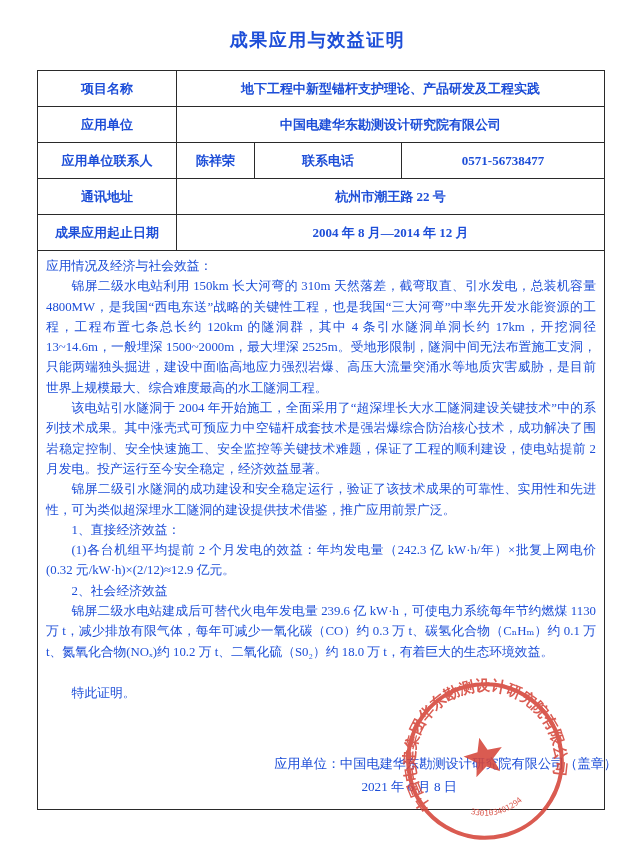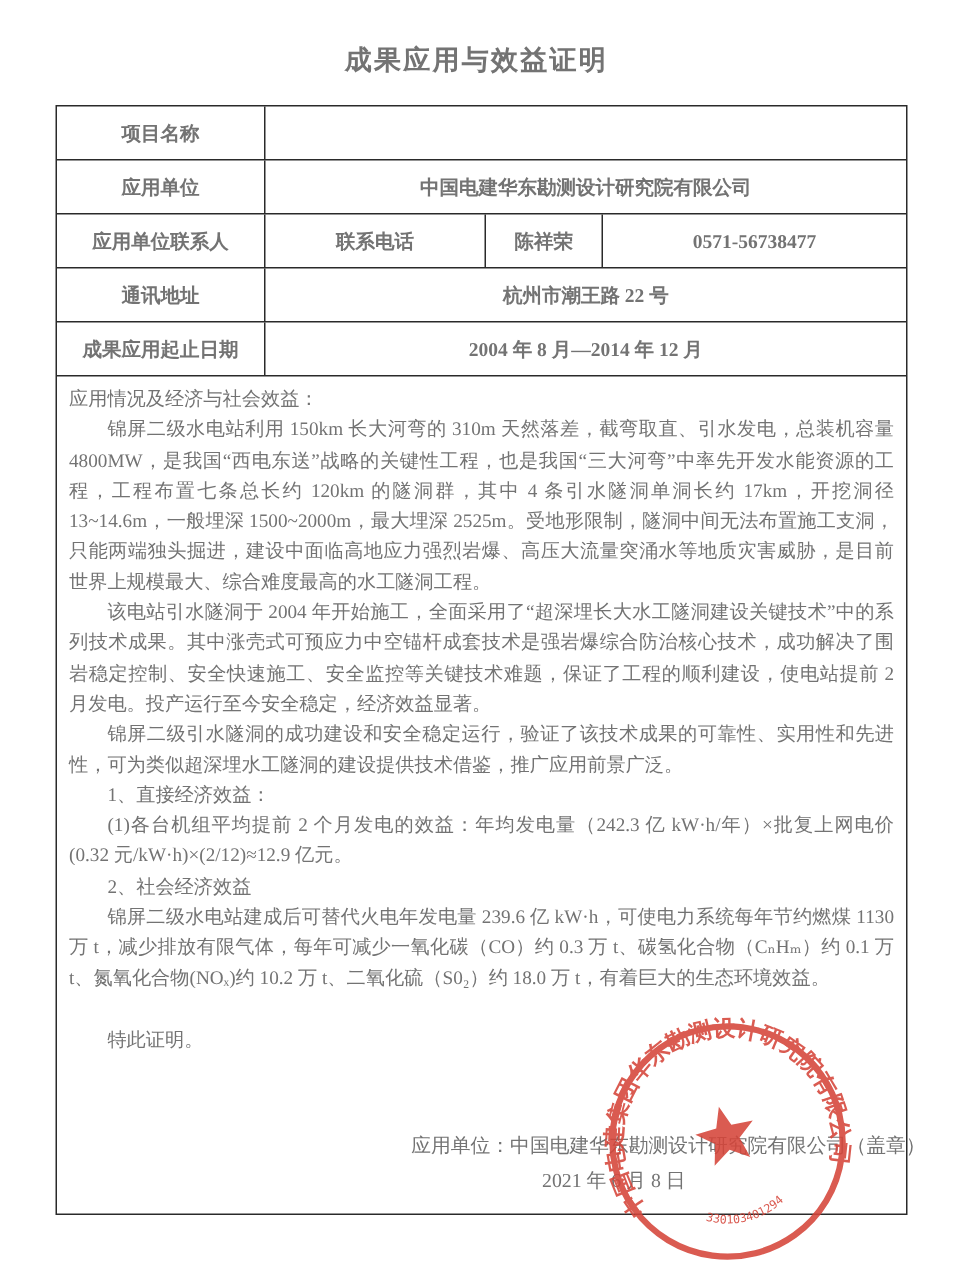--- a/index.html
+++ b/index.html
@@ -1,18 +1,18 @@
 <!DOCTYPE html>
 <html><head>
 <meta charset="utf-8">
 <style>
   html,body { margin:0; padding:0; }
   .page {
     position:relative; width:635px; height:850px; background:#ffffff;
-    font-family:"Liberation Serif","DejaVu Serif",serif; color:#737373;
+    font-family:"Liberation Serif","DejaVu Serif",serif; color:#1d4ed8;
     overflow:hidden;
   }
   .title {
     position:absolute; top:28px; left:0; right:0; margin:0;
     text-align:center; font-size:18px; font-weight:700; letter-spacing:1.5px;
   }
   .tbl {
     position:absolute; left:37px; top:70px; width:566px;
     border:1.6px solid #2a2a2a; background:#fff;
   }
@@ -43,31 +43,32 @@
 <body>
 
 <div class="page">
 
   <h1 class="title">成果应用与效益证明</h1>
 
   <div class="tbl">
 
     <div class="row">
       <div class="cell c1">项目名称</div>
+      <div class="cell value">地下工程中新型锚杆支护理论、产品研发及工程实践</div>
     </div>
 
     <div class="row">
       <div class="cell c1">应用单位</div>
       <div class="cell value">中国电建华东勘测设计研究院有限公司</div>
     </div>
 
     <div class="row">
       <div class="cell c1">应用单位联系人</div>
+      <div class="cell c2">陈祥荣</div>
       <div class="cell c3">联系电话</div>
-      <div class="cell c2">陈祥荣</div>
       <div class="cell c4">0571-56738477</div>
     </div>
 
     <div class="row">
       <div class="cell c1">通讯地址</div>
       <div class="cell value bold">杭州市潮王路 22 号</div>
     </div>
 
     <div class="row">
       <div class="cell c1">成果应用起止日期</div>

